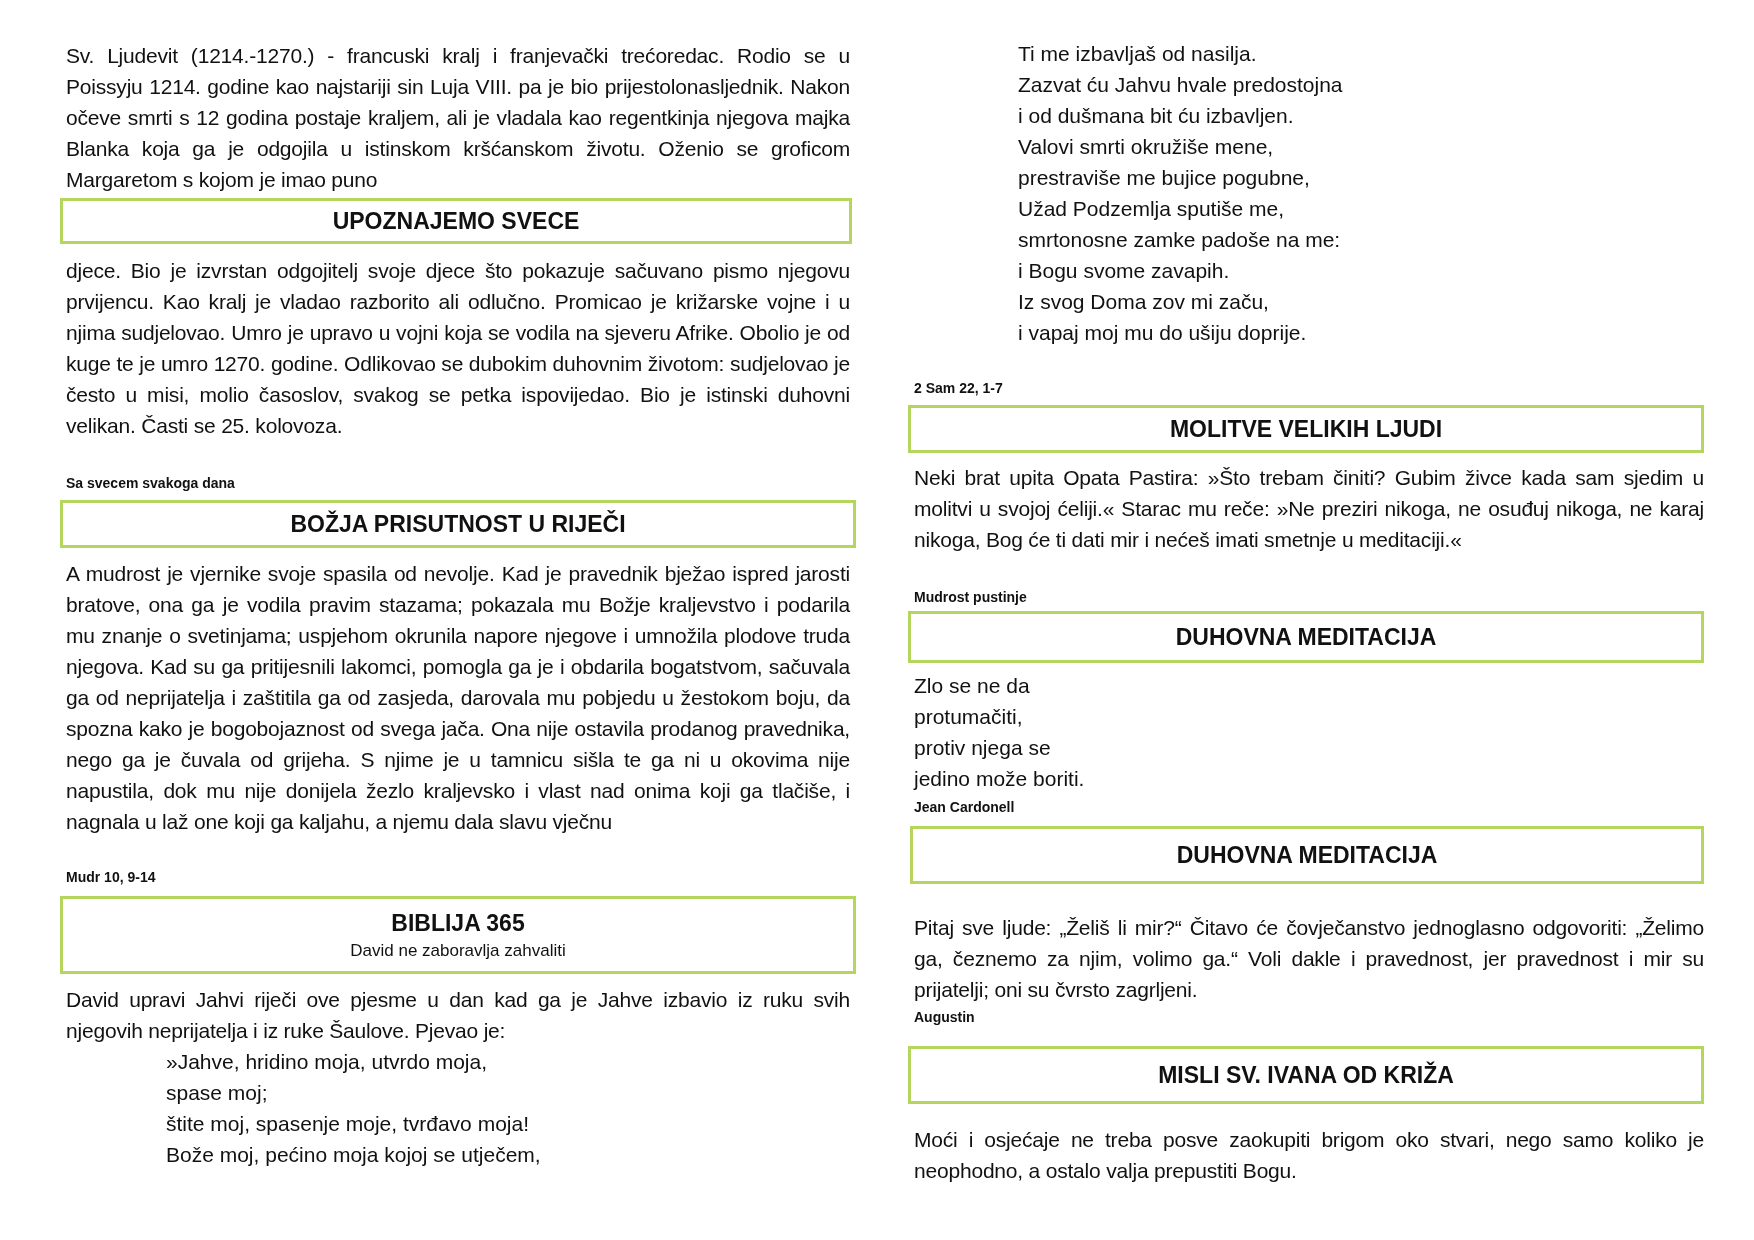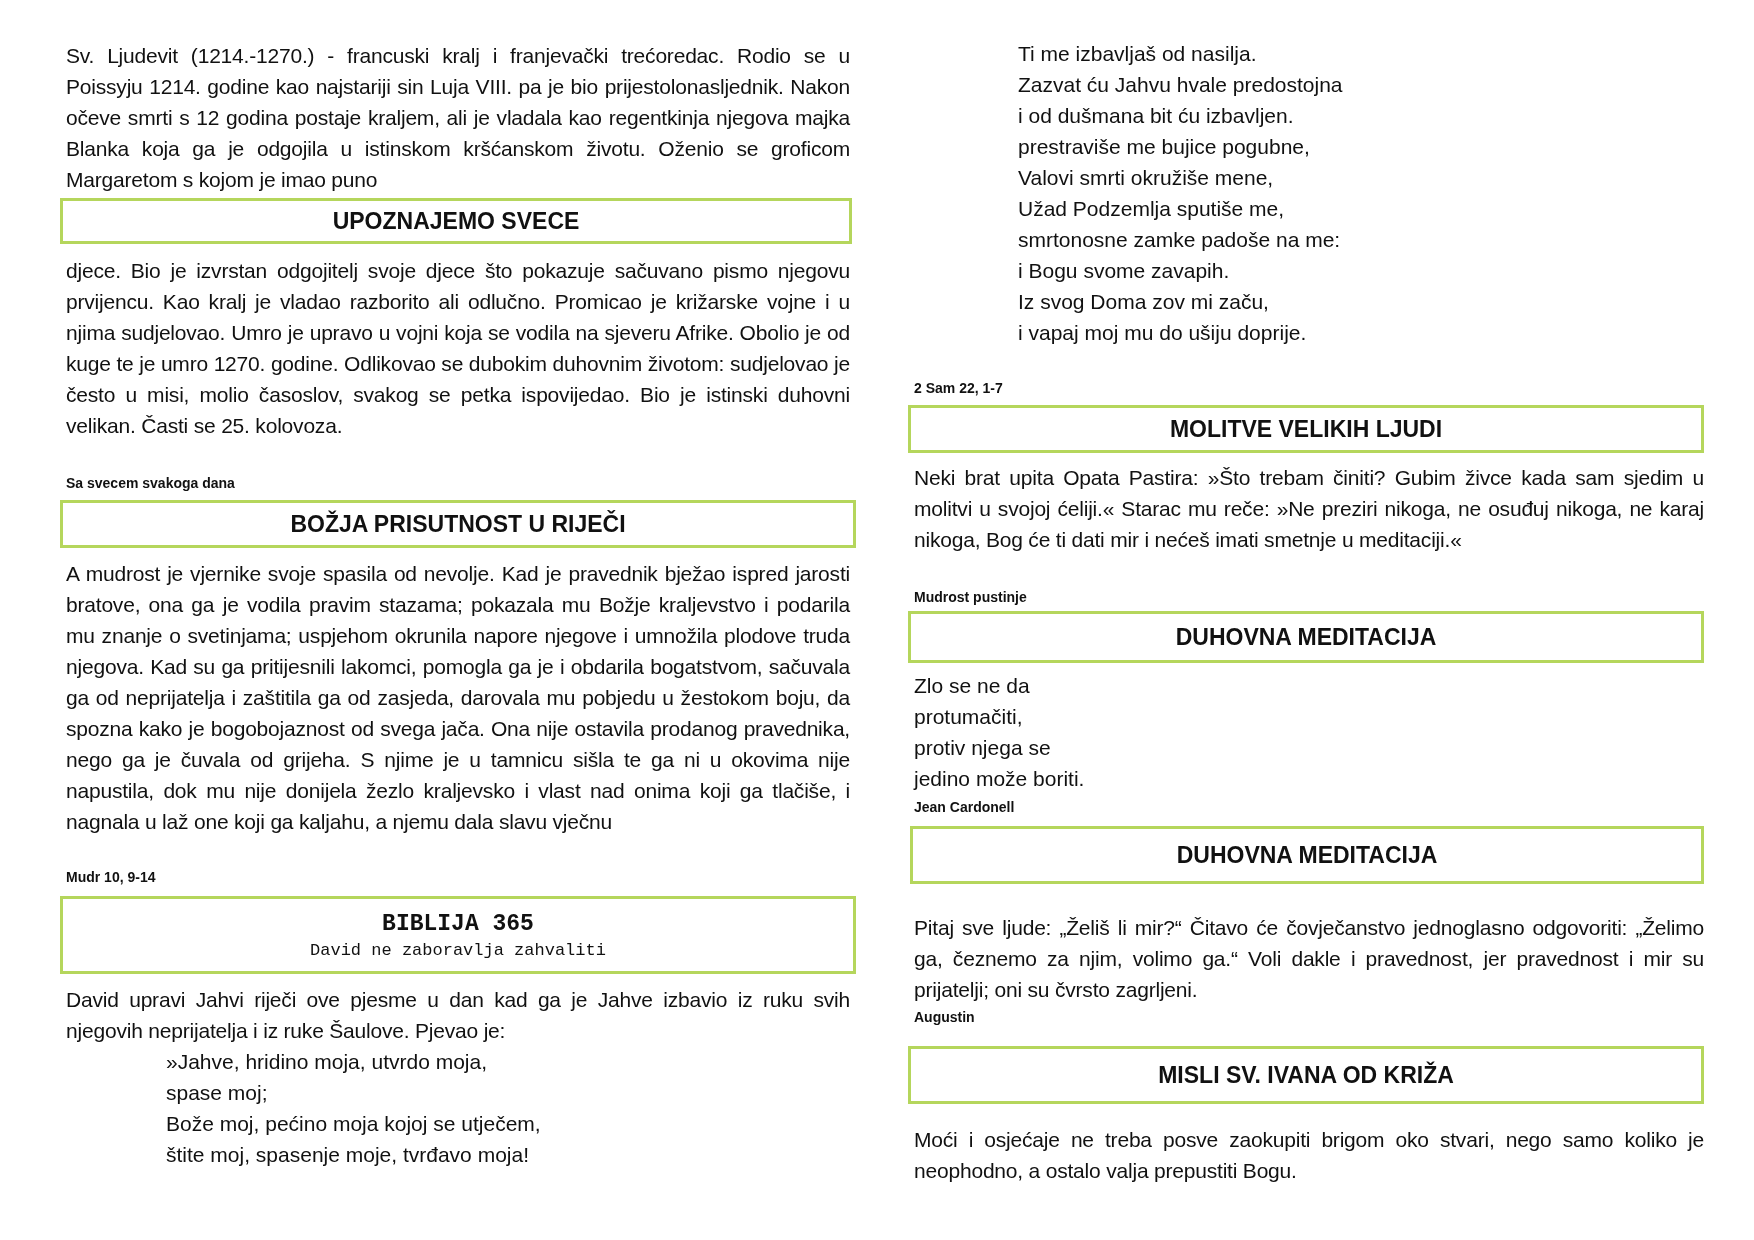--- a/index.html
+++ b/index.html
@@ -27,40 +27,40 @@
   </div>
   <p class="p abs" style="top:255px; width:784px;">djece. Bio je izvrstan odgojitelj svoje djece što pokazuje sačuvano pismo njegovu prvijencu. Kao kralj je vladao razborito ali odlučno. Promicao je križarske vojne i u njima sudjelovao. Umro je upravo u vojni koja se vodila na sjeveru Afrike. Obolio je od kuge te je umro 1270. godine. Odlikovao se dubokim duhovnim životom: sudjelovao je često u misi, molio časoslov, svakog se petka ispovijedao. Bio je istinski duhovni velikan. Časti se 25. kolovoza.</p>
   <div class="src abs" style="top:472px; width:784px;">Sa svecem svakoga dana</div>
 
   <div class="box abs" style="top:500px; left:-6px; width:796px; height:48px;">
     <span>BOŽJA PRISUTNOST U RIJEČI</span>
   </div>
   <p class="p abs" style="top:558px; width:784px;">A mudrost je vjernike svoje spasila od nevolje. Kad je pravednik bježao ispred jarosti bratove, ona ga je vodila pravim stazama; pokazala mu Božje kraljevstvo i podarila mu znanje o svetinjama; uspjehom okrunila napore njegove i umnožila plodove truda njegova. Kad su ga pritijesnili lakomci, pomogla ga je i obdarila bogatstvom, sačuvala ga od neprijatelja i zaštitila ga od zasjeda, darovala mu pobjedu u žestokom boju, da spozna kako je bogobojaznost od svega jača. Ona nije ostavila prodanog pravednika, nego ga je čuvala od grijeha. S njime je u tamnicu sišla te ga ni u okovima nije napustila, dok mu nije donijela žezlo kraljevsko i vlast nad onima koji ga tlačiše, i nagnala u laž one koji ga kaljahu, a njemu dala slavu vječnu</p>
   <div class="src abs" style="top:866px; width:784px;">Mudr 10, 9-14</div>
 
-  <div class="box abs" style="top:896px; left:-6px; width:796px; height:78px;font-family:Liberation Mono, monospace;">
+  <div class="box abs" style="top:896px; left:-6px; width:796px; height:78px;">
     <span>BIBLIJA 365</span>
     <span class="sub">David ne zaboravlja zahvaliti</span>
   </div>
   <p class="p abs" style="top:984px; width:784px;">David upravi Jahvi riječi ove pjesme u dan kad ga je Jahve izbavio iz ruku svih njegovih neprijatelja i iz ruke Šaulove. Pjevao je:</p>
   <div class="poem abs" style="top:1046px; left:100px;">
     <div>»Jahve, hridino moja, utvrdo moja,</div>
     <div>spase moj;</div>
+    <div>štite moj, spasenje moje, tvrđavo moja!</div>
     <div>Bože moj, pećino moja kojoj se utječem,</div>
-    <div>štite moj, spasenje moje, tvrđavo moja!</div>
   </div>
 </div>
 
 <div class="col col-right">
   <div class="poem abs" style="top:38px; left:104px;">
     <div>Ti me izbavljaš od nasilja.</div>
     <div>Zazvat ću Jahvu hvale predostojna</div>
     <div>i od dušmana bit ću izbavljen.</div>
+    <div>Valovi smrti okružiše mene,</div>
     <div>prestraviše me bujice pogubne,</div>
-    <div>Valovi smrti okružiše mene,</div>
     <div>Užad Podzemlja sputiše me,</div>
     <div>smrtonosne zamke padoše na me:</div>
     <div>i Bogu svome zavapih.</div>
     <div>Iz svog Doma zov mi začu,</div>
     <div>i vapaj moj mu do ušiju doprije.</div>
   </div>
   <div class="src abs" style="top:377px; width:790px;">2 Sam 22, 1-7</div>
 
   <div class="box abs" style="top:405px; left:-6px; width:796px; height:48px;">
     <span>MOLITVE VELIKIH LJUDI</span>

